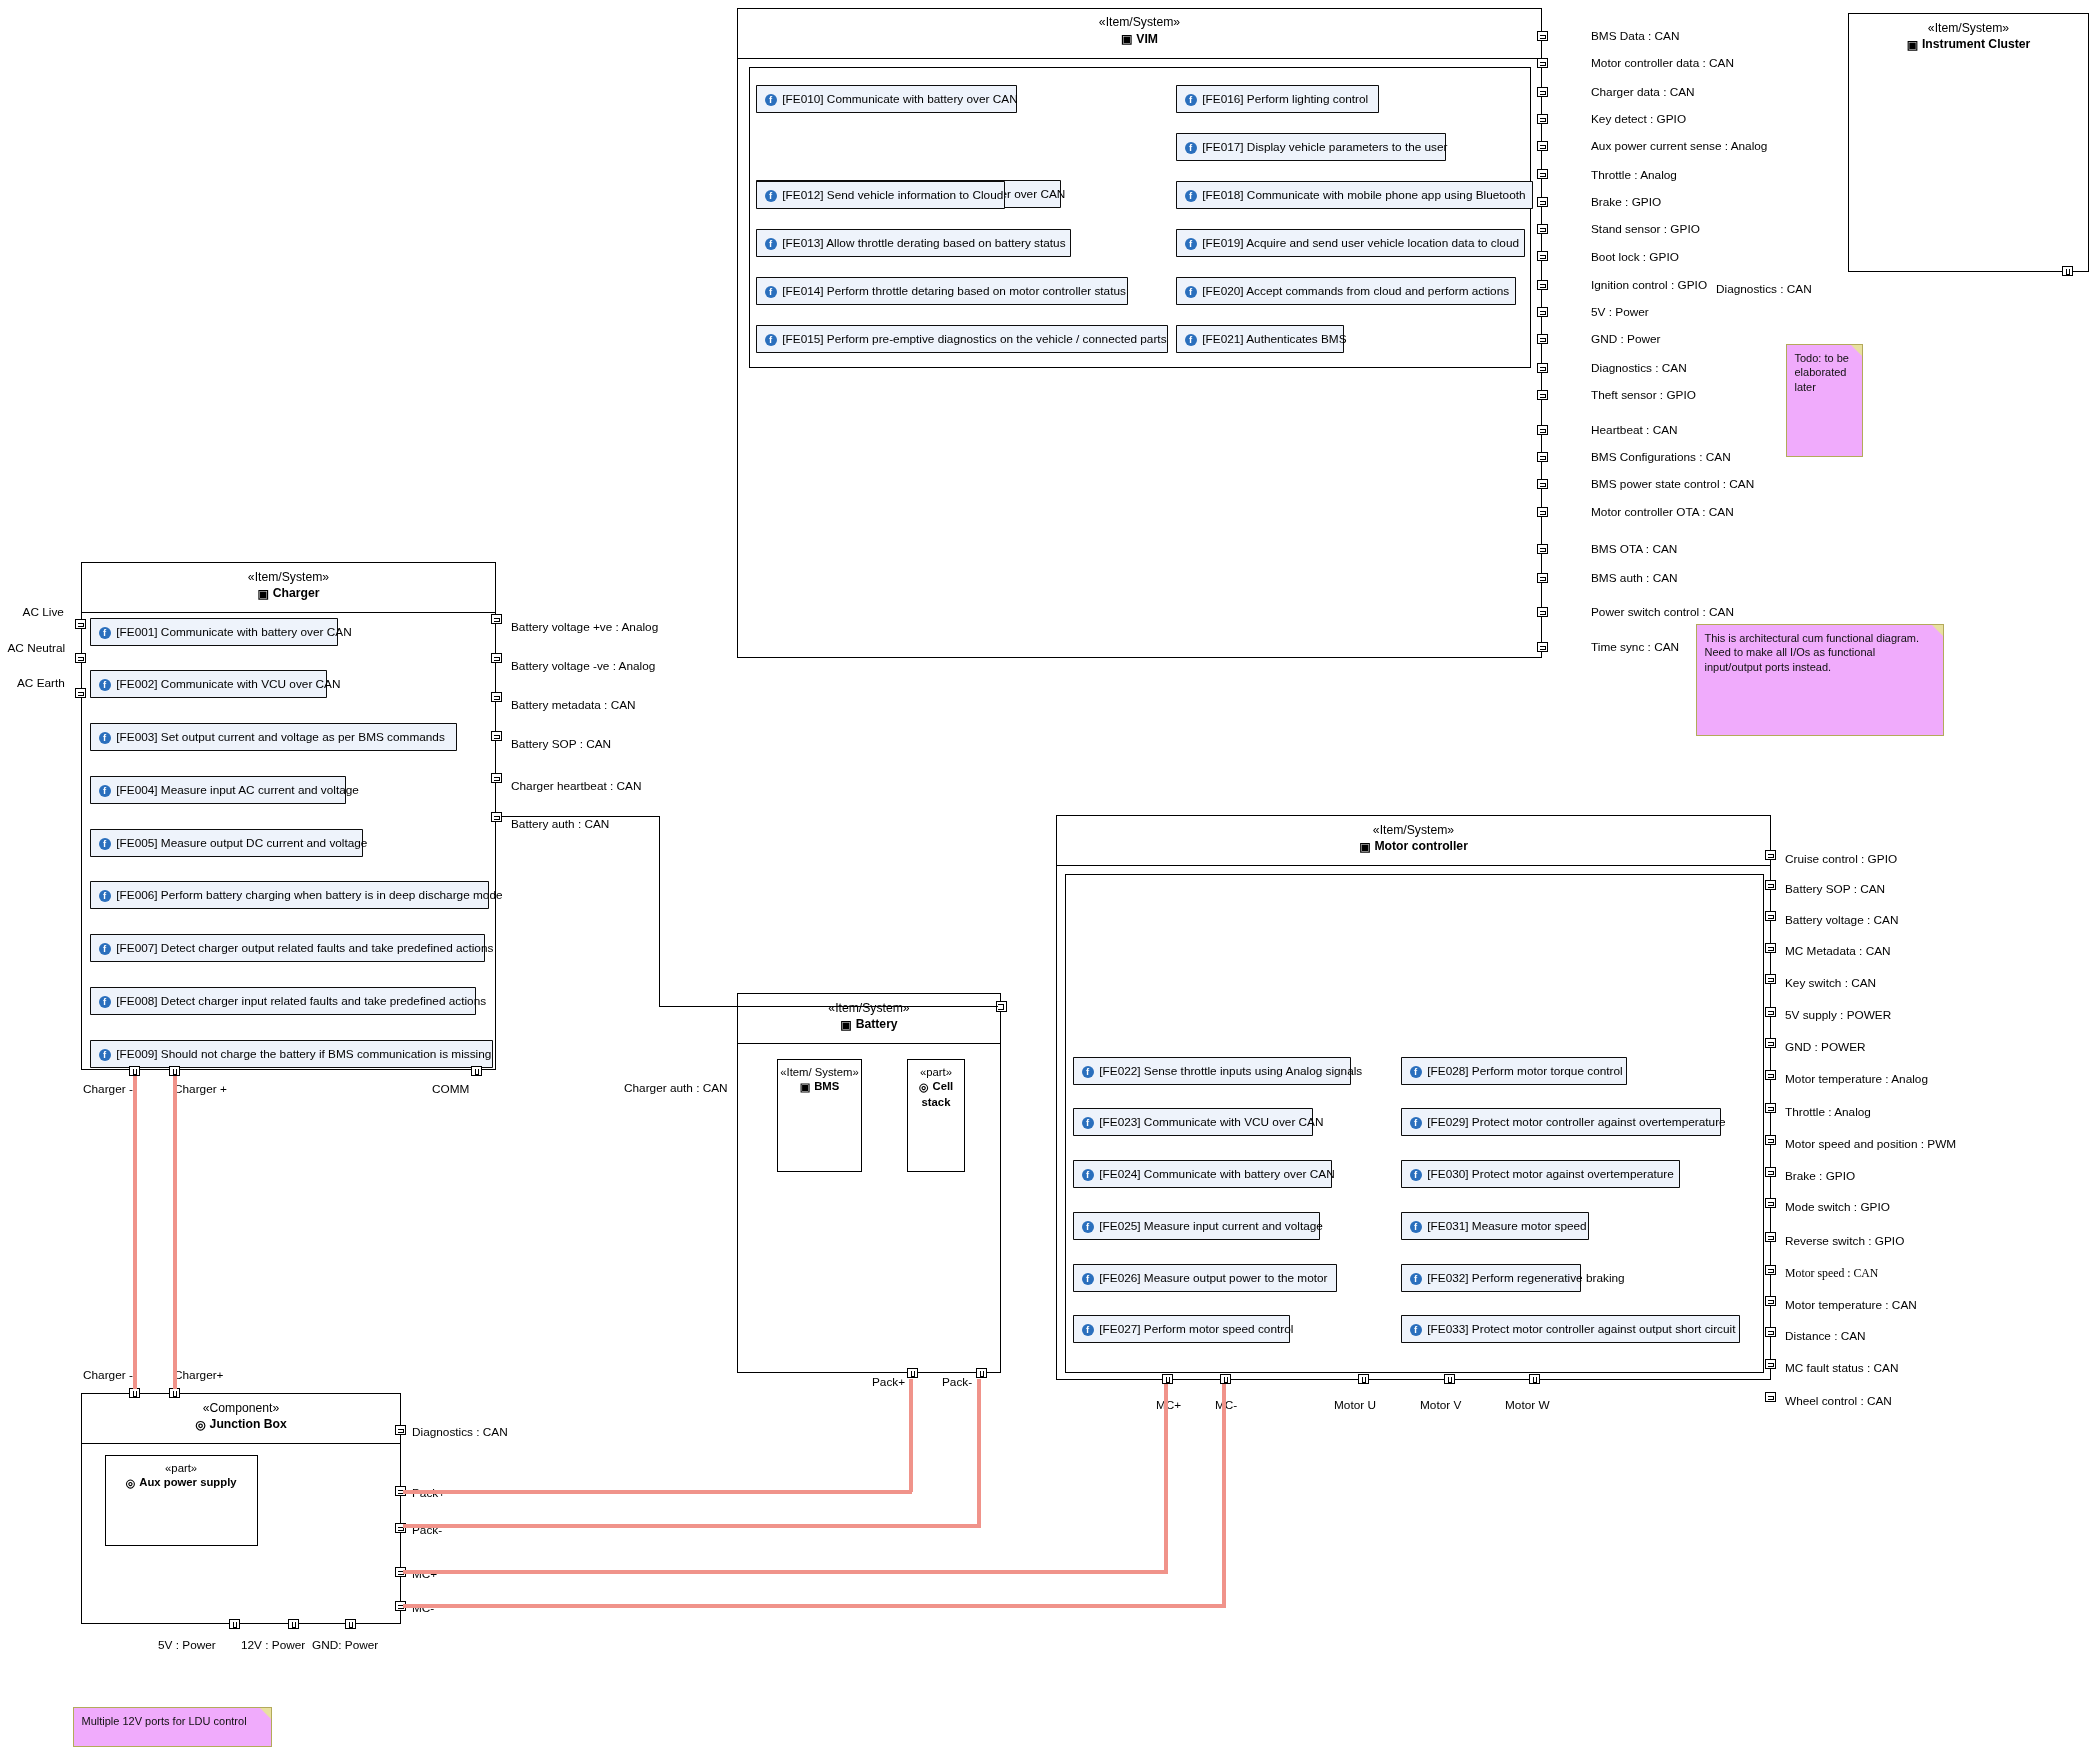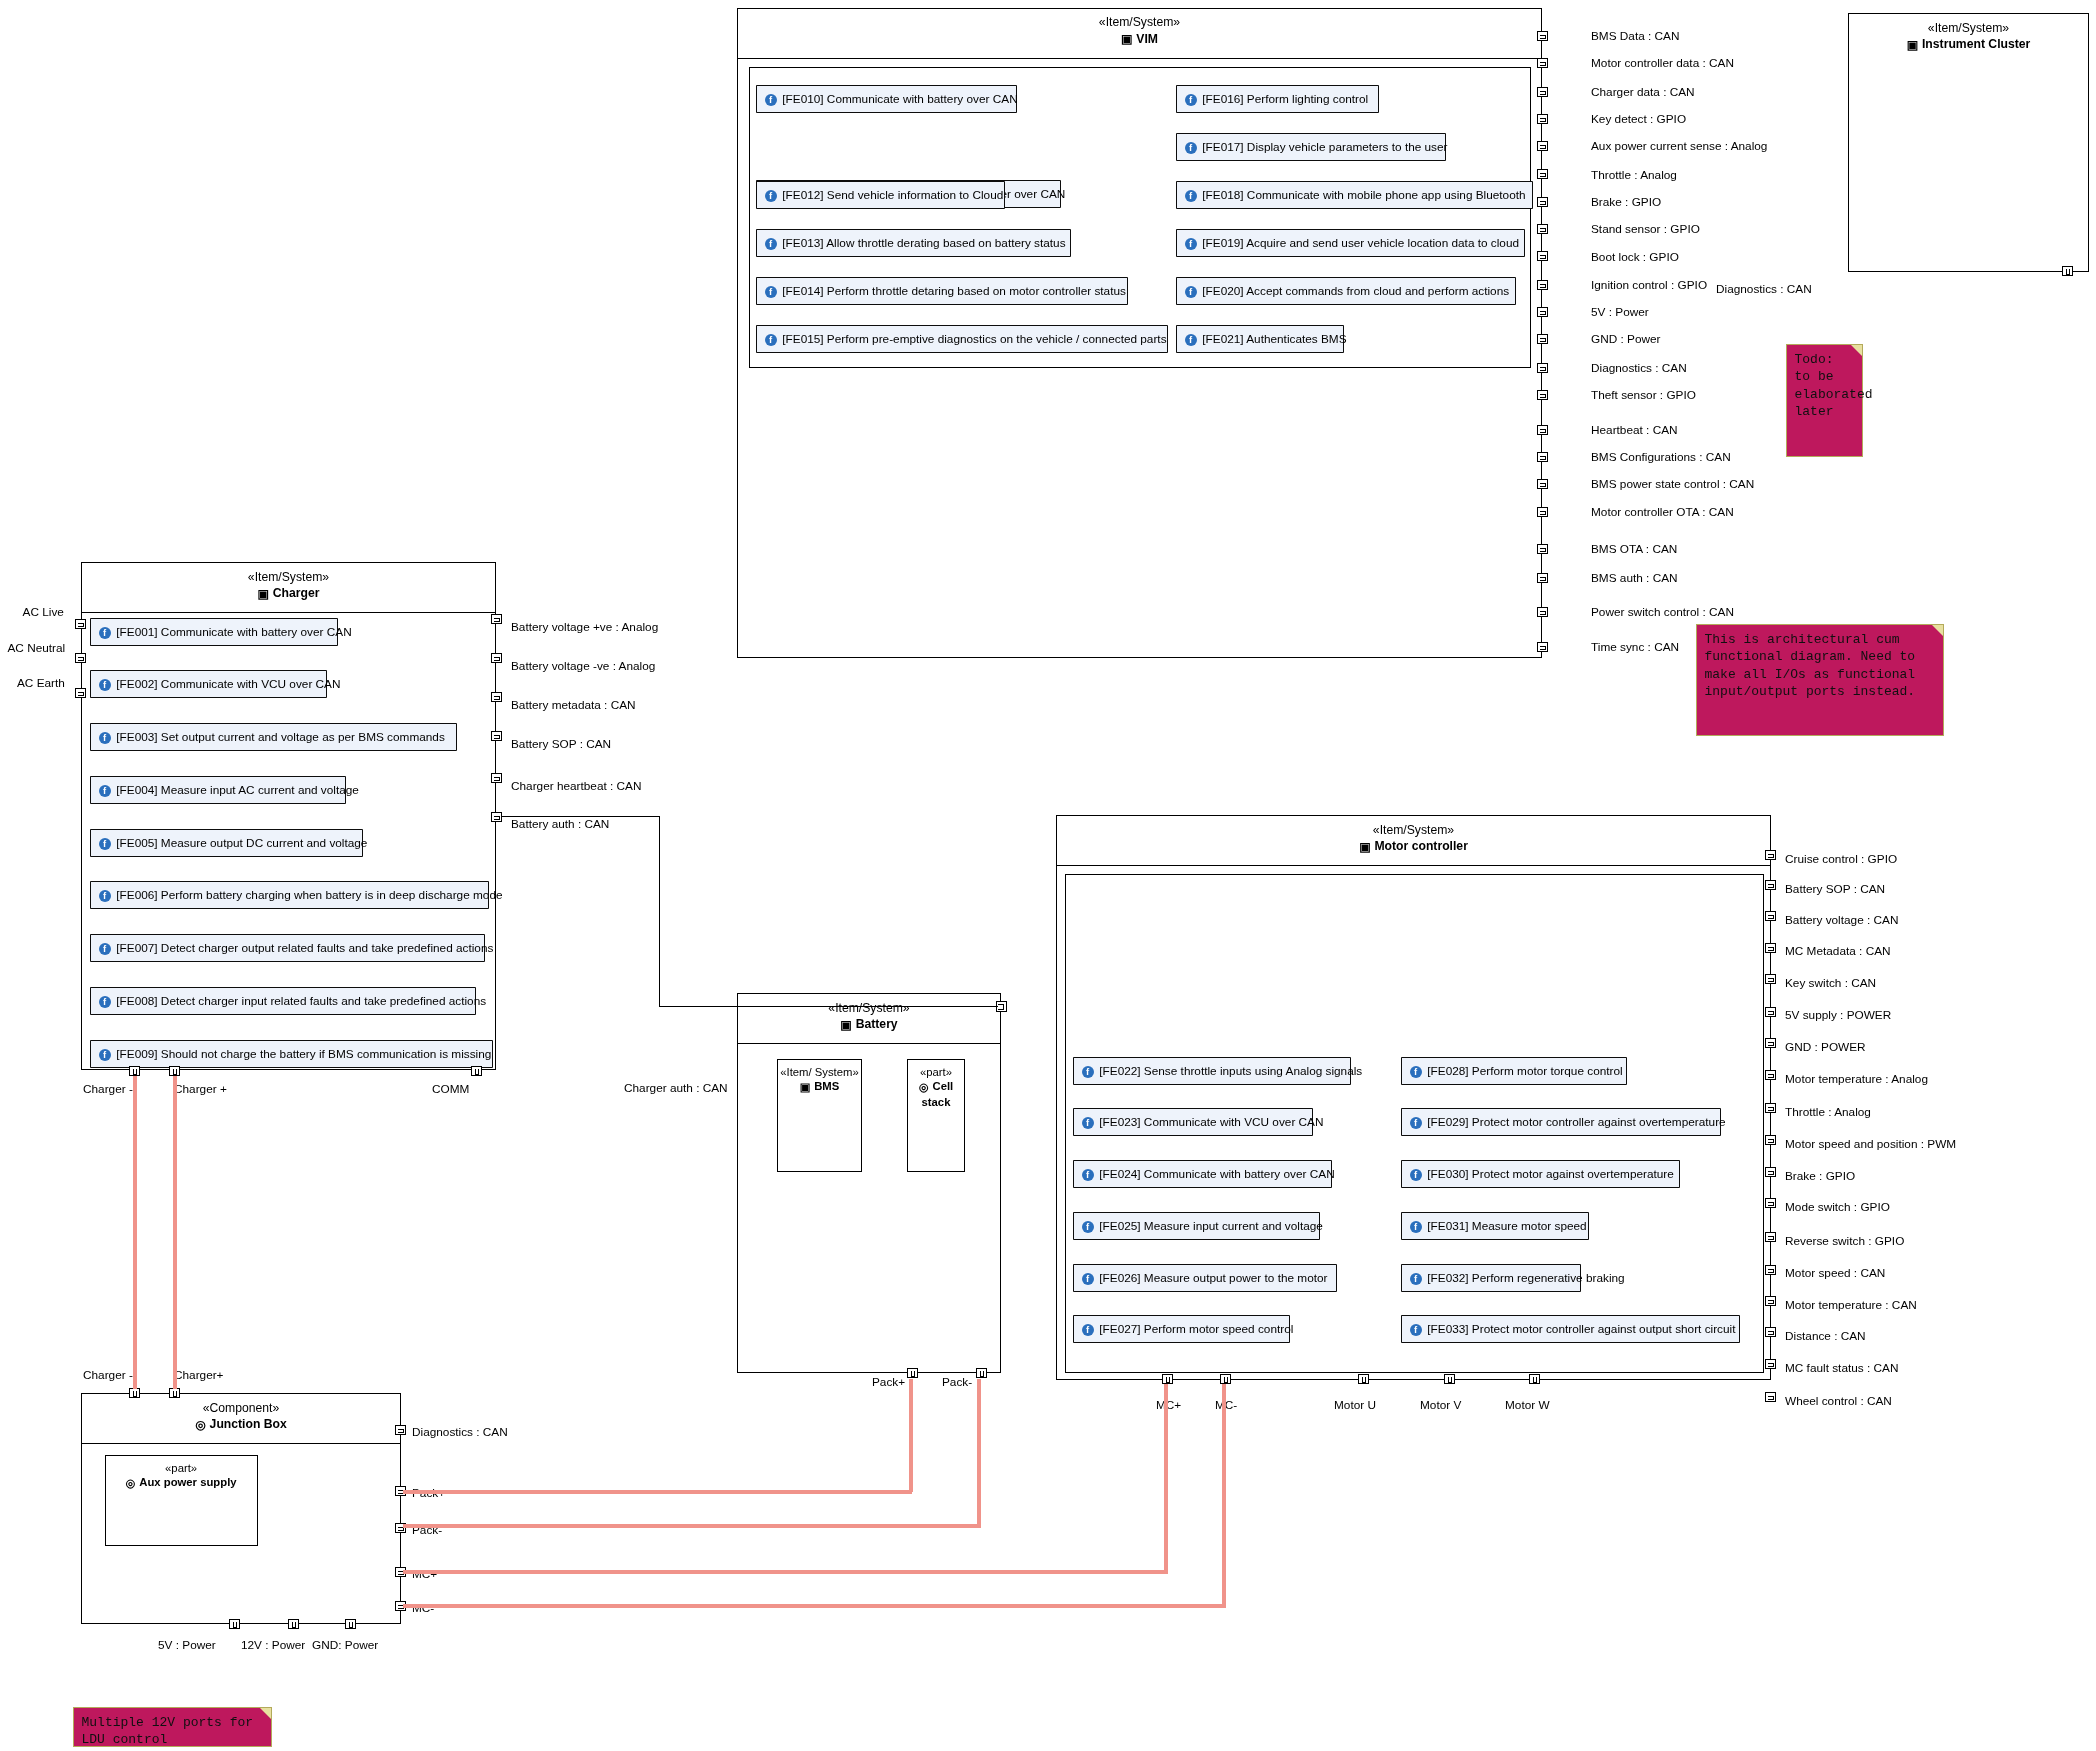--- a/index.html
+++ b/index.html
@@ -30,22 +30,22 @@
   }
   
   .port{position:absolute;width:11.3px;height:10.4px;border:0.9px solid #000;background:#fff;box-sizing:border-box;}
   .port::before{
     content:"";position:absolute;left:1.9px;top:2.8px;width:6.6px;height:4.7px;
     border:0.9px solid #000;border-left:none;box-sizing:border-box;
   }
   .port.down::before{left:2.8px;top:1.9px;width:4.7px;height:6.6px;border:0.9px solid #000;border-top:none;}
   .plabel{position:absolute;font-size:11.8px;white-space:nowrap;}
   .note{
-    position:absolute;background:#be185d;border:0.9px solid #b3aa5a;box-sizing:border-box;
-    font-size:13px;padding:5.6px 7.5px;line-height:1.35;color:#101010;font-family:Liberation Mono, monospace;
+    position:absolute;background:#f0abfc;border:0.9px solid #b3aa5a;box-sizing:border-box;
+    font-size:11px;padding:5.6px 7.5px;line-height:1.35;color:#101010;
   }
   .note::after{
     content:"";position:absolute;right:0;top:0;border-left:11.3px solid transparent;
     border-top:11.3px solid #e8e0a0;
   }
   .wire{position:absolute;background:#f0938a;}
   .line{position:absolute;background:#000;}
   .smallsq{position:absolute;width:8.5px;height:8.5px;border:0.9px solid #000;background:#fff;}
   .smallsq::before{content:"";position:absolute;left:0.9px;top:1.9px;width:4.7px;height:3.8px;border:0.9px solid #000;border-left:none;}
   .inner-hdr{text-align:center;font-size:11.3px;line-height:1.3;padding-top:4.7px;}
@@ -245,21 +245,21 @@
 <div class="plabel" style="left:1785px;top:1105px;">Throttle : Analog</div>
 <div class="port" style="left:1765px;top:1135px;"></div>
 <div class="plabel" style="left:1785px;top:1137px;">Motor speed and position : PWM</div>
 <div class="port" style="left:1765px;top:1167px;"></div>
 <div class="plabel" style="left:1785px;top:1169px;">Brake : GPIO</div>
 <div class="port" style="left:1765px;top:1198px;"></div>
 <div class="plabel" style="left:1785px;top:1200px;">Mode switch : GPIO</div>
 <div class="port" style="left:1765px;top:1232px;"></div>
 <div class="plabel" style="left:1785px;top:1234px;">Reverse switch : GPIO</div>
 <div class="port" style="left:1765px;top:1265px;"></div>
-<div class="plabel" style="left:1785px;top:1266px;">Motor speed : CAN</div>
+<div class="plabel" style="left:1785px;top:1266px;font-family:Liberation Serif, serif;">Motor speed : CAN</div>
 <div class="port" style="left:1765px;top:1296px;"></div>
 <div class="plabel" style="left:1785px;top:1298px;">Motor temperature : CAN</div>
 <div class="port" style="left:1765px;top:1327px;"></div>
 <div class="plabel" style="left:1785px;top:1329px;">Distance : CAN</div>
 <div class="port" style="left:1765px;top:1359px;"></div>
 <div class="plabel" style="left:1785px;top:1361px;">MC fault status : CAN</div>
 <div class="port" style="left:1765px;top:1392px;"></div>
 <div class="plabel" style="left:1785px;top:1394px;">Wheel control : CAN</div>
 
 <div class="port down" style="left:1162px;top:1374px;"></div>

